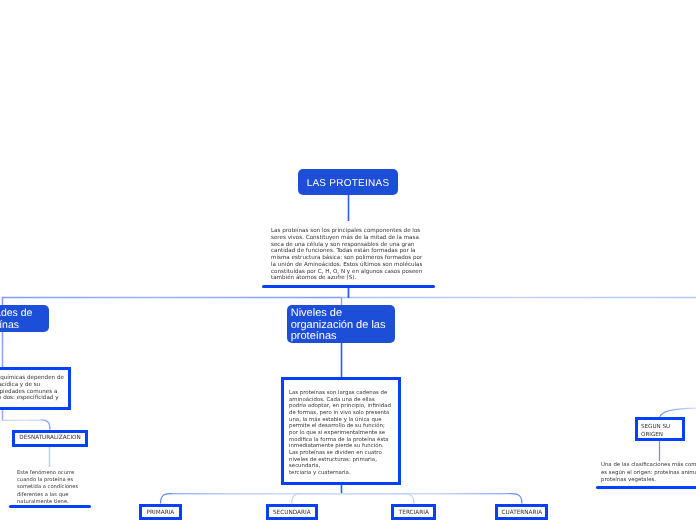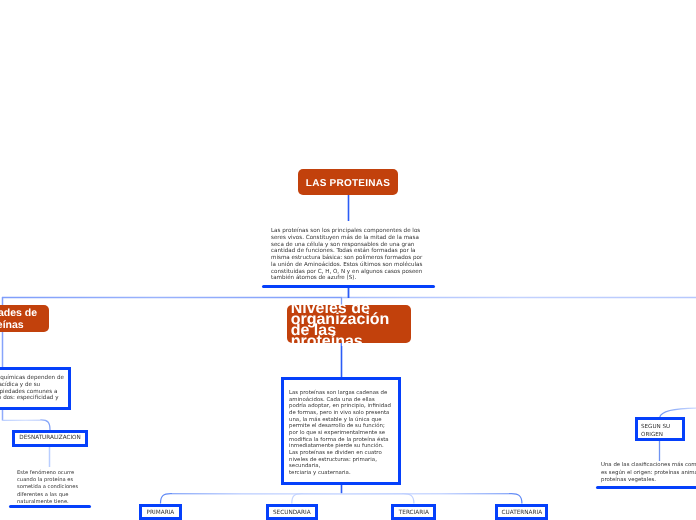--- a/index.html
+++ b/index.html
@@ -3,22 +3,22 @@
 <meta charset="utf-8">
 <style>
   html,body{margin:0;padding:0;background:#ffffff;}
   body{width:696px;height:520px;overflow:hidden;
        font-family:"Liberation Sans", sans-serif;position:relative;
        -webkit-font-smoothing:antialiased;text-rendering:geometricPrecision;}
   #stage{position:absolute;left:0;top:0;width:696px;height:520px;overflow:hidden;}
 
   svg#links{position:absolute;left:0;top:0;width:696px;height:520px;}
 
-  .purple{position:absolute;background:#c2410c;color:#ffffff;border-radius:5px;
-          font-weight:bold;box-sizing:border-box;}
+  .purple{position:absolute;background:#1d4ed8;color:#ffffff;border-radius:5px;
+          font-weight:normal;box-sizing:border-box;}
   .bluebox{position:absolute;background:#ffffff;border:3px solid #0540fb;
            box-sizing:border-box;color:#333333;}
   .para{position:absolute;color:#333333;box-sizing:border-box;}
   .underbar{position:absolute;background:#0540fb;height:3.4px;border-radius:2px;}
 
   
   #root-node{left:298px;top:169px;width:100px;height:26px;
              display:flex;align-items:center;justify-content:center;
              font-size:10px;letter-spacing:.25px;}
   #root-node span{position:relative;top:1.5px;}
@@ -37,23 +37,23 @@
 
   
   #desnat-node{left:12.4px;top:430px;width:75.4px;height:16.6px;
                display:flex;align-items:center;justify-content:center;
                font-family:"DejaVu Sans",sans-serif;font-size:5.7px;}
   #desnat-para{left:17px;top:470px;width:64px;font-size:5.2px;line-height:7.2px;
                font-family:"DejaVu Sans",sans-serif;}
   #desnat-bar{left:9px;top:505px;width:82px;}
 
   
-  #niveles-node{left:287px;top:305px;width:124px;height:37.5px;
+  #niveles-node{left:287px;top:305px;width:108px;height:37.5px;
                 display:flex;align-items:center;padding:0 3.7px;
-                font-size:16px;line-height:11.2px;}
+                font-size:11px;line-height:11.2px;}
   #niveles-node span{position:relative;top:1.5px;}
   #niveles-box{left:281px;top:377px;width:119.5px;height:107.5px;}
   #niveles-box .inner{padding:10px 5px 0;width:103px;font-size:5.4px;line-height:6.67px;
                       font-family:"DejaVu Sans",sans-serif;white-space:pre-wrap;box-sizing:content-box;}
 
   
   .child{display:flex;align-items:center;justify-content:center;
          font-family:"DejaVu Sans",sans-serif;font-size:5.75px;height:16.5px;top:503.5px;}
   .child span{position:relative;top:1px;}
   #child-0{left:139.3px;width:42.3px;}

